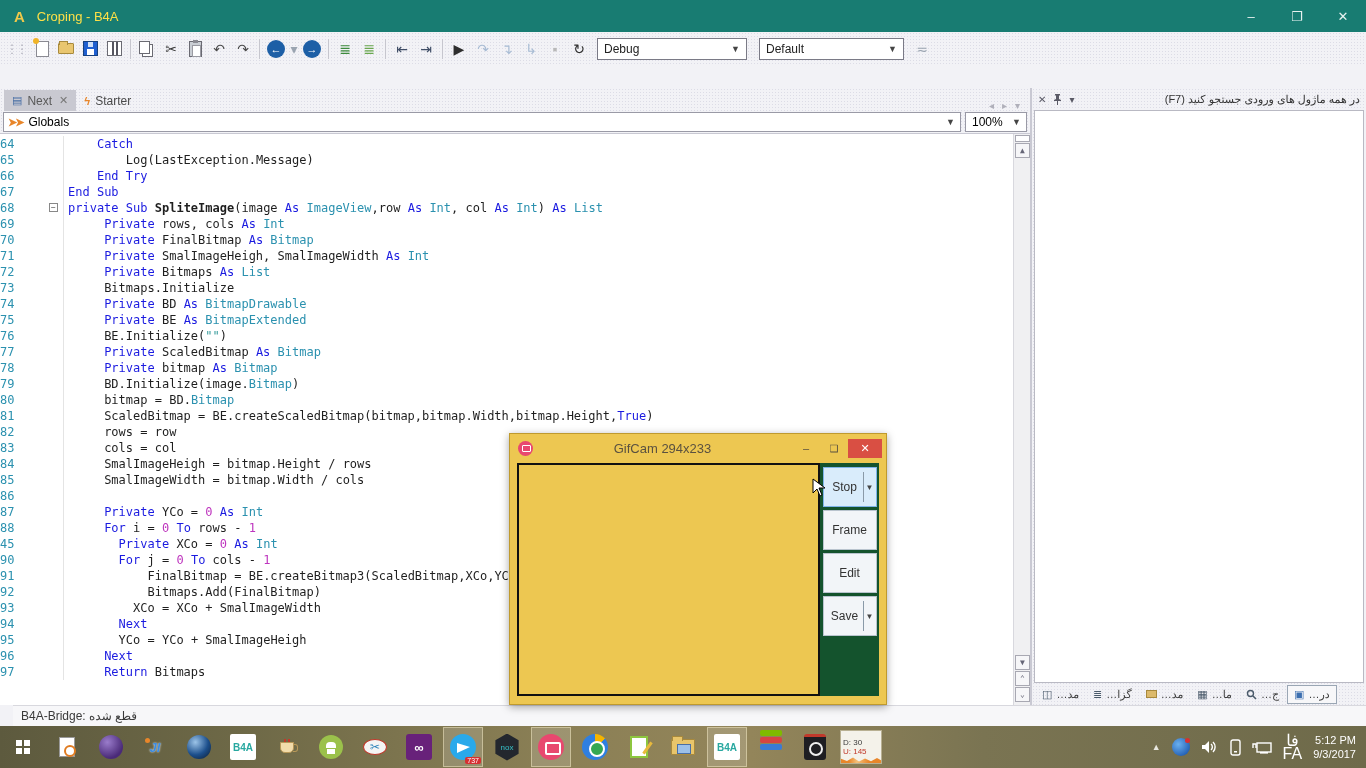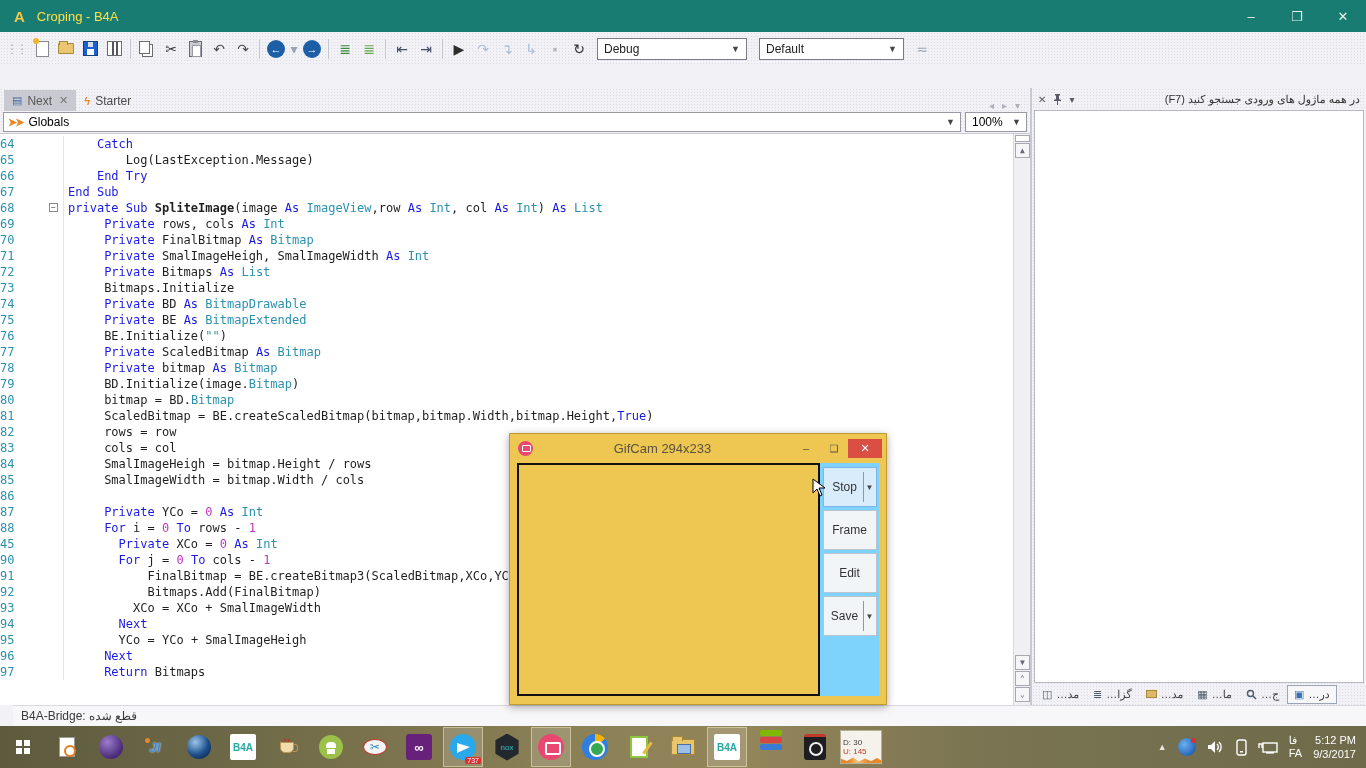--- a/index.html
+++ b/index.html
@@ -140,34 +140,34 @@
   .app-battery .g { width:22px; height:26px; background:#1e1e22; border-radius:3px; border-top:3px solid #c0392b; position:relative; }
   .app-battery .g:after { content:""; position:absolute; left:5px; top:5px; width:10px; height:10px; border:2px solid #eee; border-radius:50%; }
   .app-netspeed { width:42px; height:34px; background:#f4f2ea; border:1px solid #b8b092; display:flex; flex-direction:column; justify-content:center; padding-left:2px; position:relative; }
   .app-netspeed .d { font-size:8px; color:#3a3a3a; line-height:9px; }
   .app-netspeed .u { font-size:8px; color:#c0392b; line-height:9px; }
   .app-netspeed:after { content:""; position:absolute; left:0; bottom:0; width:100%; height:7px; background:linear-gradient(90deg,#e8862a 20%,#f4c07a 40%,#e8862a 70%); clip-path:polygon(0 100%,0 40%,15% 70%,30% 20%,45% 80%,60% 35%,75% 75%,90% 30%,100% 60%,100% 100%); }
   .tray { margin-left:auto; display:flex; align-items:center; gap:11px; padding-right:10px; color:#fff; }
   .tray .hidden-arrow { color:#e8e8e0; font-size:9px; }
   .idm { width:18px; height:18px; border-radius:50%; background:radial-gradient(circle at 35% 35%, #6ab0f0, #0d47a1); position:relative; }
   .idm:after { content:""; position:absolute; right:0; top:0; width:5px; height:5px; background:#d63031; border-radius:50%; }
-  .lang { text-align:left; font-size:11px; line-height:13px; }
+  .lang { text-align:center; font-size:16px; line-height:13px; }
   .clock { text-align:right; font-size:11px; line-height:14px; }
 
   
   .gifcam { position:absolute; left:509px; top:433px; width:378px; height:272px; background:#edc751; border:1px solid #bf9a2e; box-shadow:0 2px 8px rgba(0,0,0,.35); z-index:50; }
   .gc-title { height:28px; display:flex; align-items:center; padding:0 4px 0 8px; }
   .gc-logo { width:15px; height:15px; border-radius:50%; background:#e8486f; position:relative; }
   .gc-logo:after { content:""; position:absolute; left:4px; top:4px; width:7px; height:5px; border:1.5px solid #fff; border-radius:1px; }
   .gc-text { flex:1; text-align:center; font-size:13px; color:#5a5140; }
   .gc-btn { width:28px; height:19px; display:flex; align-items:center; justify-content:center; font-size:11px; color:#5a5140; }
   .gc-btn.max { font-size:10px; }
   .gc-btn.close { background:#d94f43; color:#fff; width:34px; }
   .gc-body { position:absolute; left:7px; top:29px; right:66px; bottom:8px; border:2px solid #111; background:transparent; }
-  .gc-side { position:absolute; top:29px; right:7px; width:59px; bottom:8px; background:#7dd3fc; display:flex; flex-direction:column; align-items:center; padding-top:4px; gap:3px; }
+  .gc-side { position:absolute; top:29px; right:7px; width:59px; bottom:8px; background:#14532d; display:flex; flex-direction:column; align-items:center; padding-top:4px; gap:3px; }
   .gc-button { width:54px; height:40px; background:#f2f5f8; border:1px solid #b9c4ce; display:flex; align-items:center; justify-content:center; font-size:12px; color:#333; position:relative; }
   .gc-button.hl { background:#d9ecfb; border-color:#7eb4ea; }
   .gc-button .dd { position:absolute; right:2px; top:4px; bottom:4px; border-left:1px solid #8a9aa8; padding-left:2px; display:flex; align-items:center; font-size:8px; color:#444; }
   .gc-button.split .lab { margin-right:10px; }
   .gifcam-cursor { position:absolute; z-index:60; left:812px; top:478px; }
 
   svg.mini { display:block; }
 </style>
 </head>
 <body>

